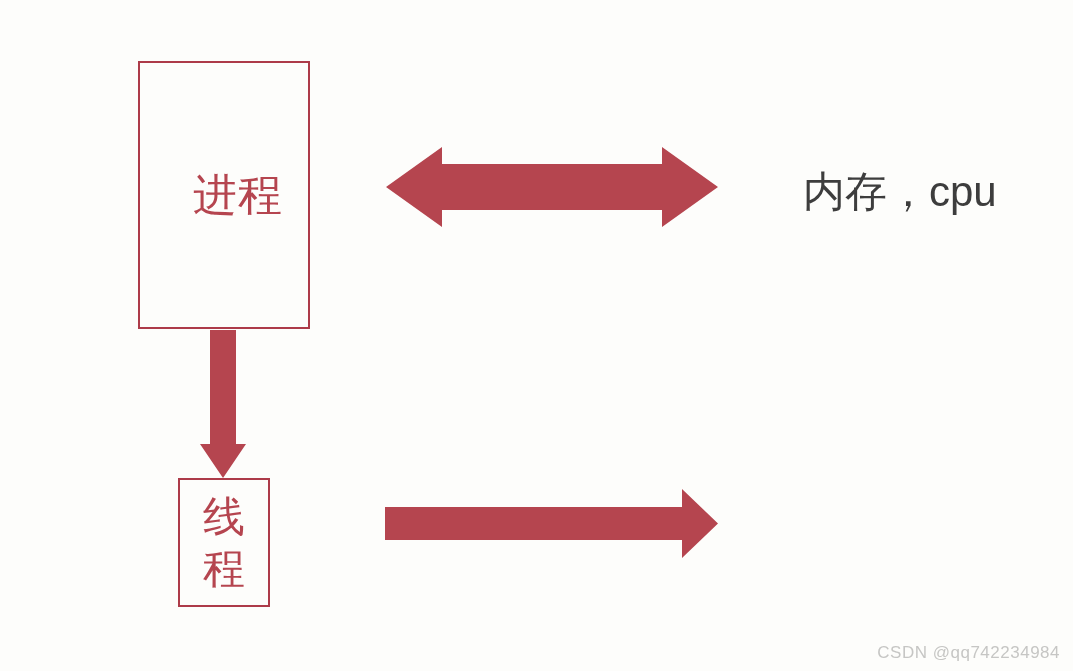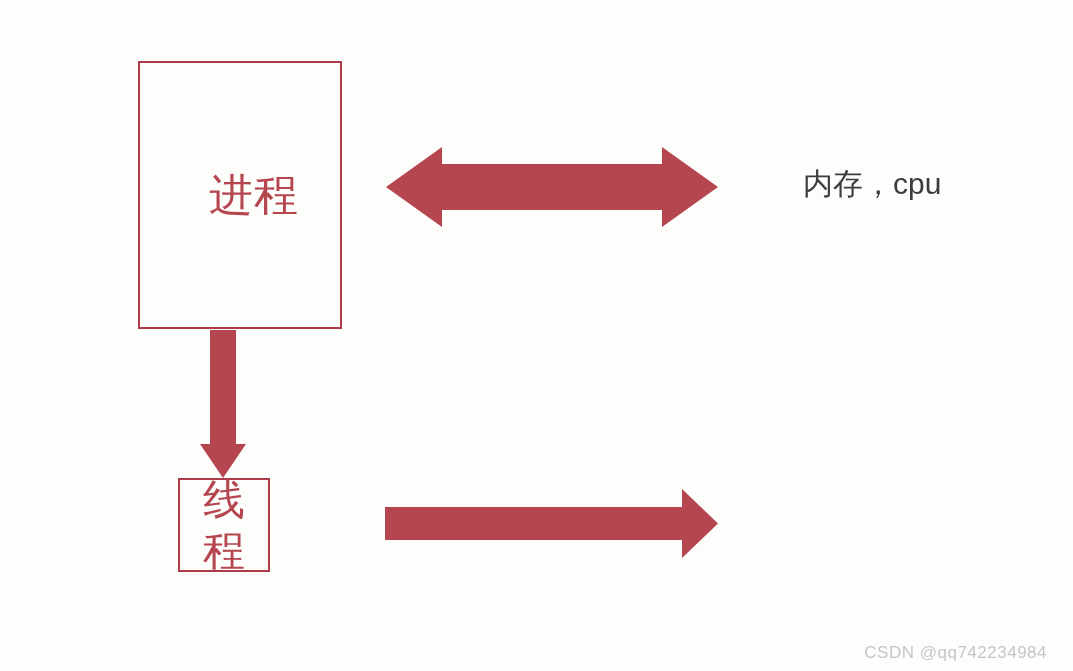--- a/index.html
+++ b/index.html
@@ -20,35 +20,35 @@
     border: 2px solid #ad3b49;
     background: transparent;
     display: flex;
     align-items: center;
     justify-content: center;
     box-sizing: border-box;
   }
   .process-box {
     left: 138px;
     top: 61px;
-    width: 204px;
+    width: 172px;
     height: 268px;
     padding-left: 28px;
   }
   .process-box .box-label {
     color: #b5454f;
     font-size: 44px;
     letter-spacing: 1px;
     white-space: nowrap;
   }
   .thread-box {
     left: 178px;
     top: 478px;
     width: 92px;
-    height: 94px;
+    height: 129px;
     border-width: 2px;
   }
   .thread-box .box-label {
     color: #b5454f;
     font-size: 42px;
     line-height: 1.22;
     width: 44px;
     word-break: break-all;
     text-align: center;
   }
@@ -64,34 +64,34 @@
     left: 200px;
     top: 330px;
   }
   .arrow-right {
     left: 385px;
     top: 489px;
   }
   .side-label {
     position: absolute;
     color: #3d3d3d;
-    font-size: 30px;
+    font-size: 42px;
     white-space: nowrap;
   }
   .label-memory {
     left: 803px;
     top: 164px;
   }
   .label-iffor {
     left: 803px;
     top: 496px;
   }
   .watermark {
     position: absolute;
-    right: 26px;
+    right: 13px;
     bottom: 8px;
     color: #c6c6c4;
     font-size: 17px;
     letter-spacing: 0.5px;
   }
 </style>
 </head>
 <body>
 
 <div class="canvas">

